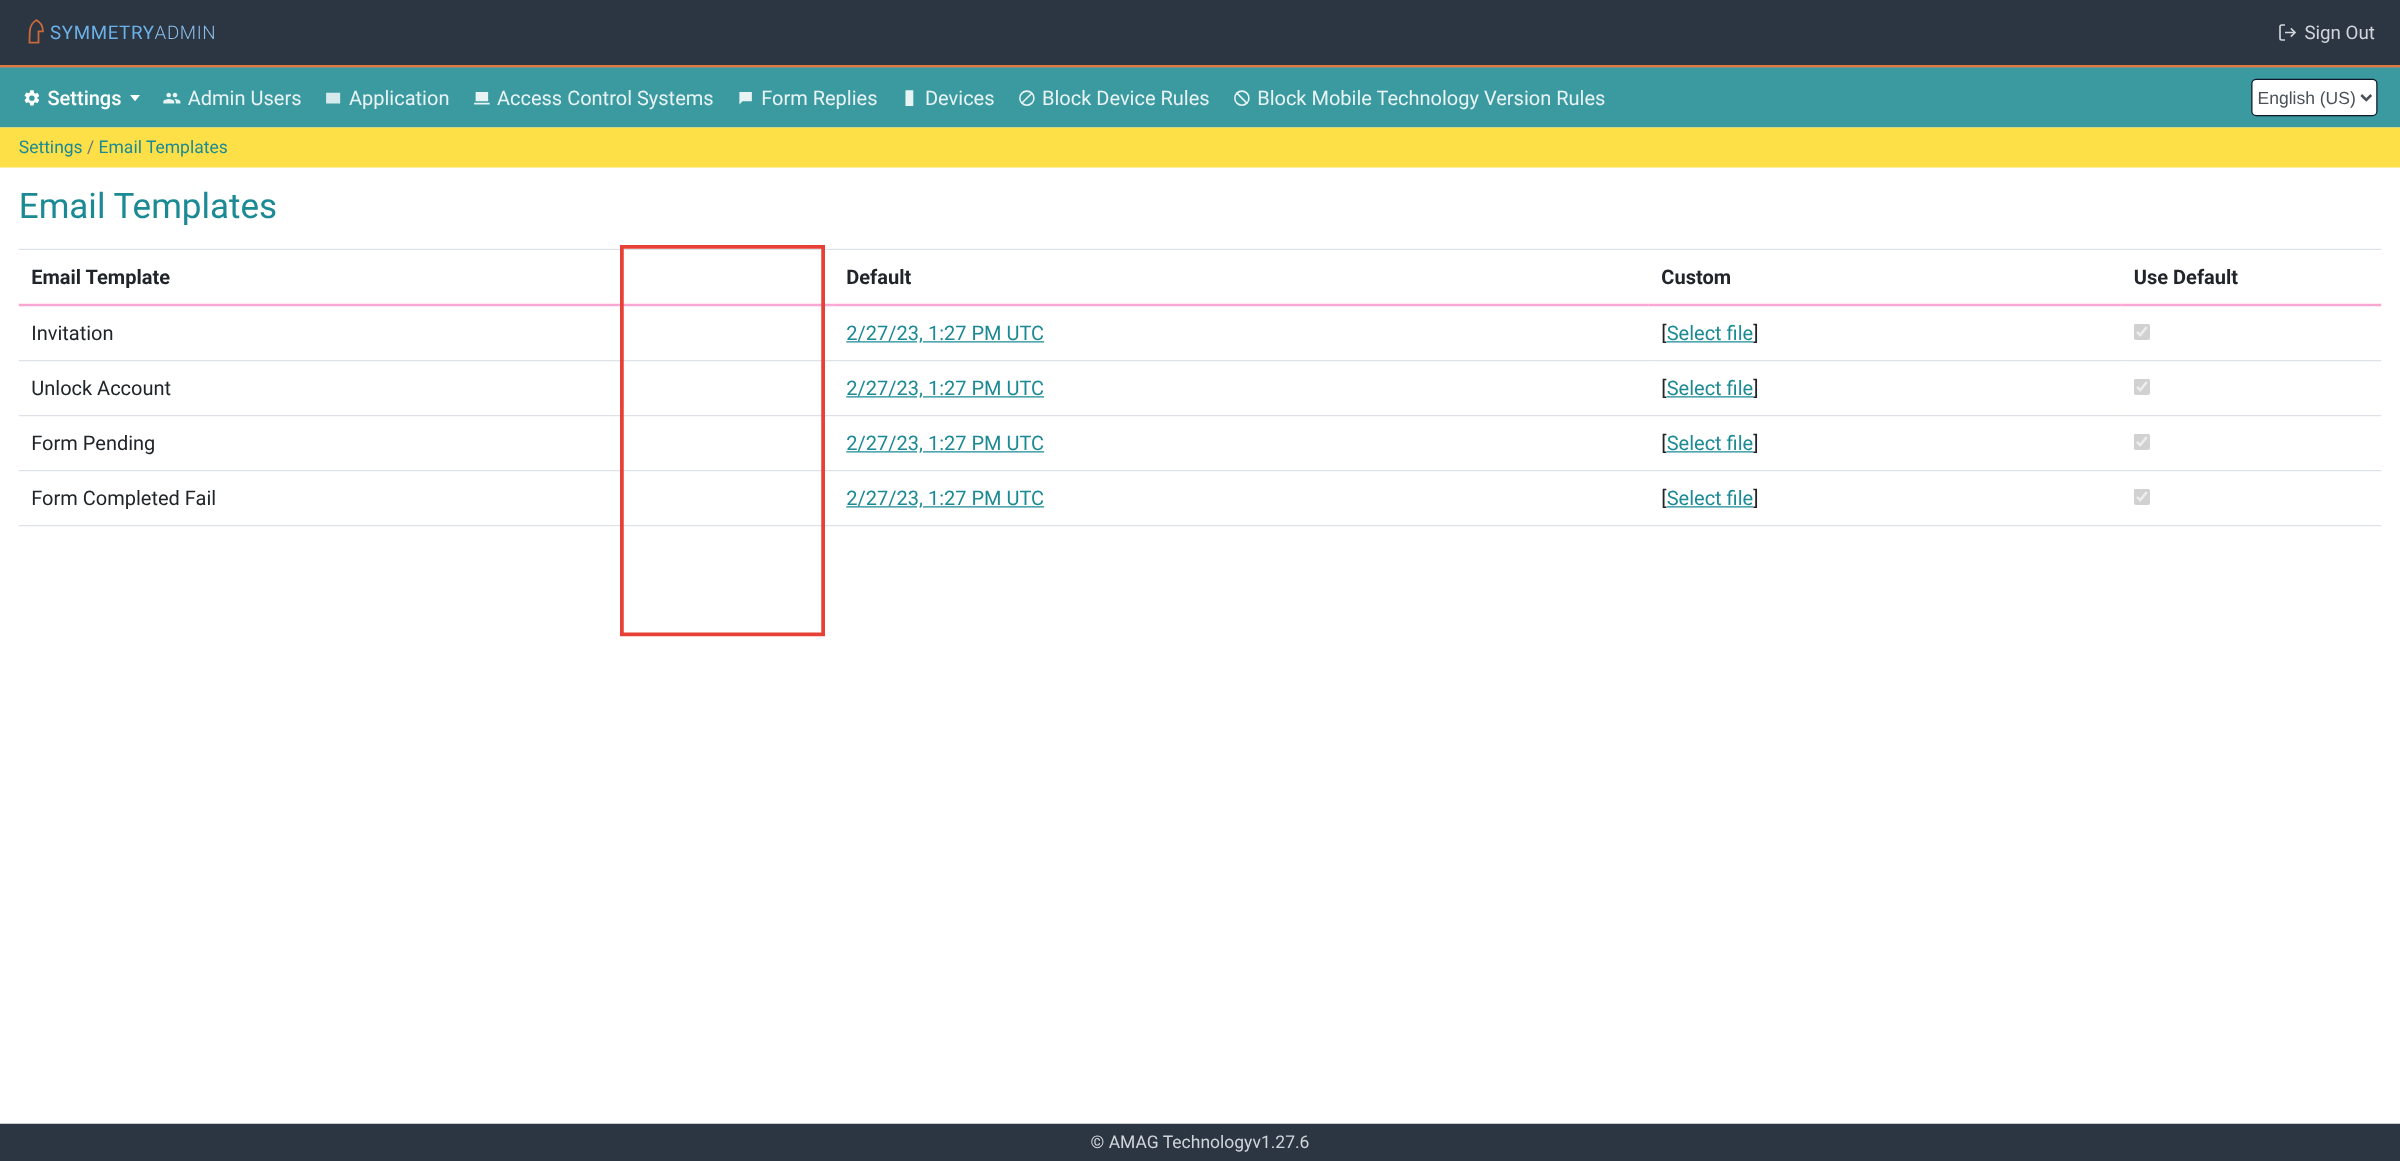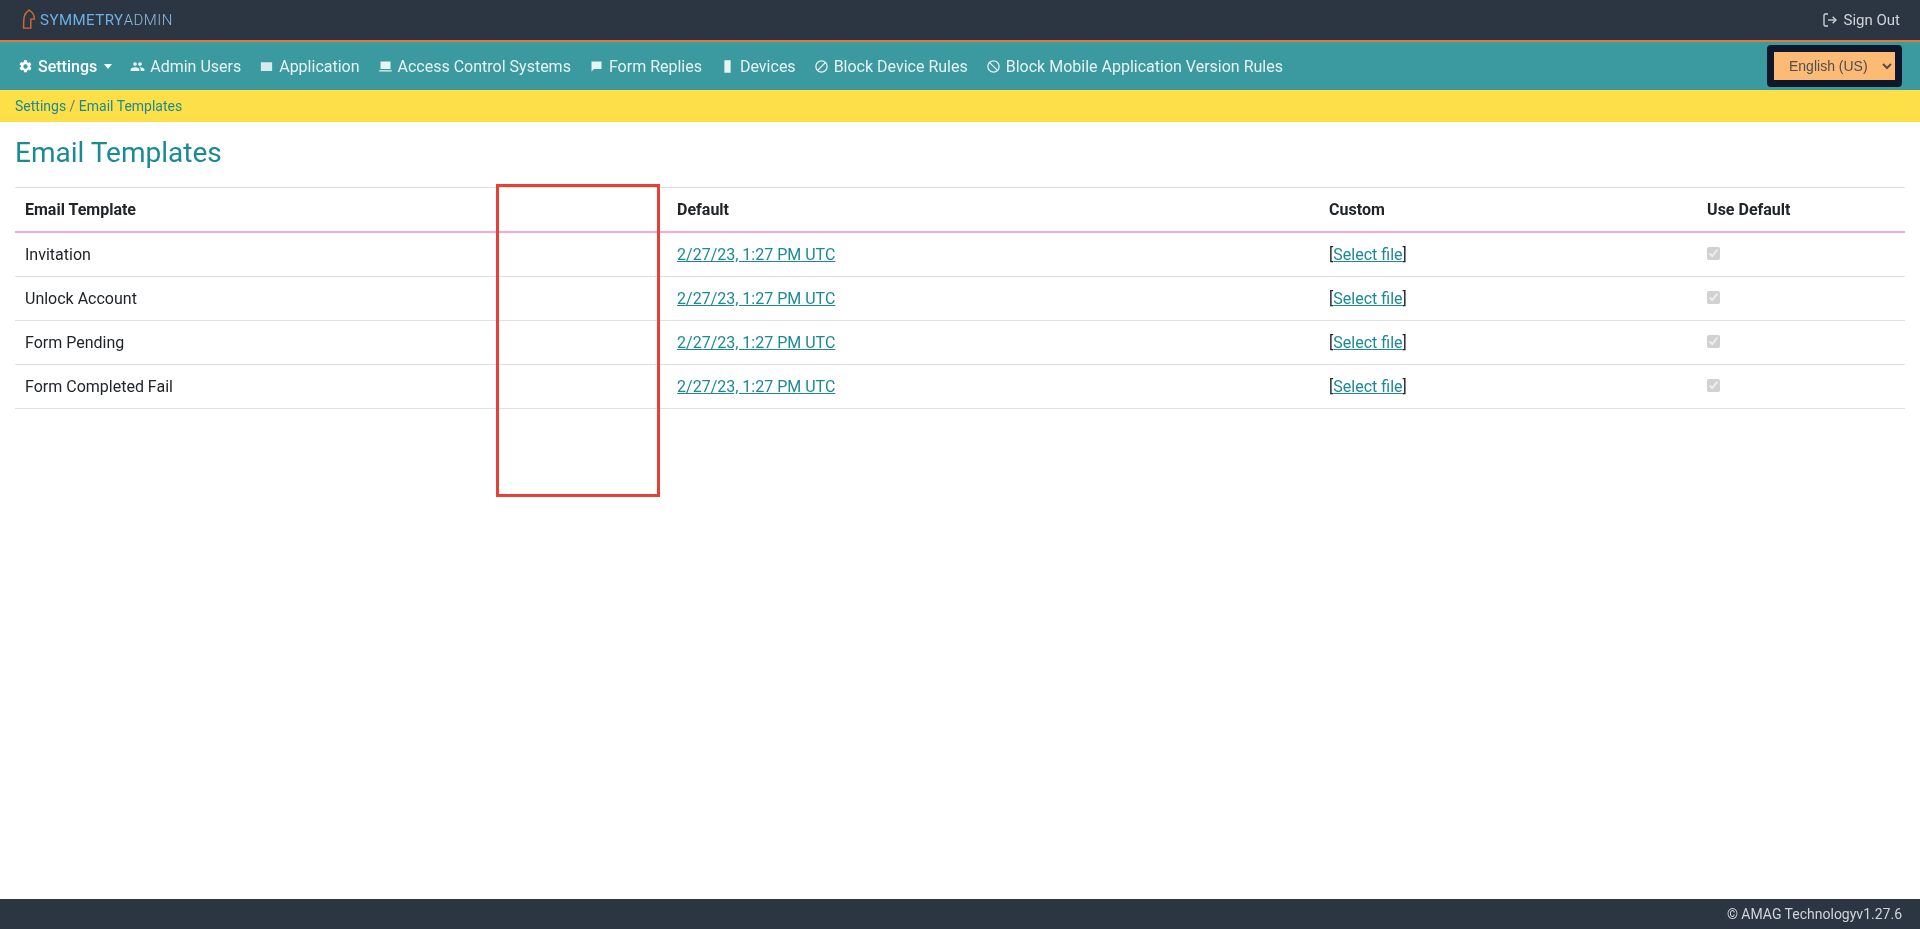--- a/index.html
+++ b/index.html
@@ -9,21 +9,21 @@
       color: #212529;
       background: #fff;
       min-height: 929px;
       display: flex;
       flex-direction: column;
     }
 
     
     .top-header {
       background: #2c3542;
-      height: 42px;
+      height: 54px;
       display: flex;
       align-items: center;
       justify-content: space-between;
       padding: 0 20px;
       border-bottom: 2px solid #e07a3c;
     }
     .brand {
       display: flex;
       align-items: center;
       gap: 2px;
@@ -71,24 +71,24 @@
       gap: 5px;
       cursor: pointer;
       white-space: nowrap;
     }
     .nav-item.active {
       color: #ffffff;
       font-weight: 500;
     }
     .nav-item svg { width: 15px; height: 15px; flex-shrink: 0; }
     .lang-select {
-      background: #fdba74;
-      border: 7px solid #0f172a;
+      background: #ffffff;
+      border: 1px solid #0f172a;
       border-radius: 4px;
-      padding: 5px 11px;
+      padding: 5px 0;
       font-size: 14px;
       color: #495057;
     }
 
     
     .breadcrumb-bar {
       background: #fde047;
       padding: 8px 15px;
       font-size: 14px;
       color: #6c757d;
@@ -143,21 +143,21 @@
       pointer-events: none;
     }
 
     
     .footer {
       background: #2c3542;
       color: #d0d5da;
       font-size: 14px;
       padding: 7px 18px;
       display: flex;
-      justify-content: flex-end;
+      justify-content: center;
     }
 
     .caret-down {
       display: inline-block;
       margin-left: 2px;
       vertical-align: middle;
       border-top: 5px solid currentColor;
       border-left: 4px solid transparent;
       border-right: 4px solid transparent;
     }
@@ -230,21 +230,21 @@
           <circle cx="12" cy="12" r="9" fill="none" stroke="currentColor" stroke-width="2"></circle>
           <line x1="6" y1="18" x2="18" y2="6" stroke="currentColor" stroke-width="2"></line>
         </svg>
       <span>Block Device Rules</span>
     </div>
     <div class="nav-item">
       <svg viewBox="0 0 24 24" fill="none" stroke="currentColor" stroke-width="2">
           <circle cx="12" cy="12" r="9"></circle>
           <line x1="5" y1="5" x2="19" y2="19"></line>
         </svg>
-      <span>Block Mobile Application Version Rules</span>
+      <span>Block Mobile Technology Version Rules</span>
     </div>
   </div>
   <select class="lang-select">
     <option>English (US)</option>
   </select>
 </div>
 
 <div class="breadcrumb-bar">
   <a href="#">Settings</a><span> / </span><a href="#">Email Templates</a>
 </div>

